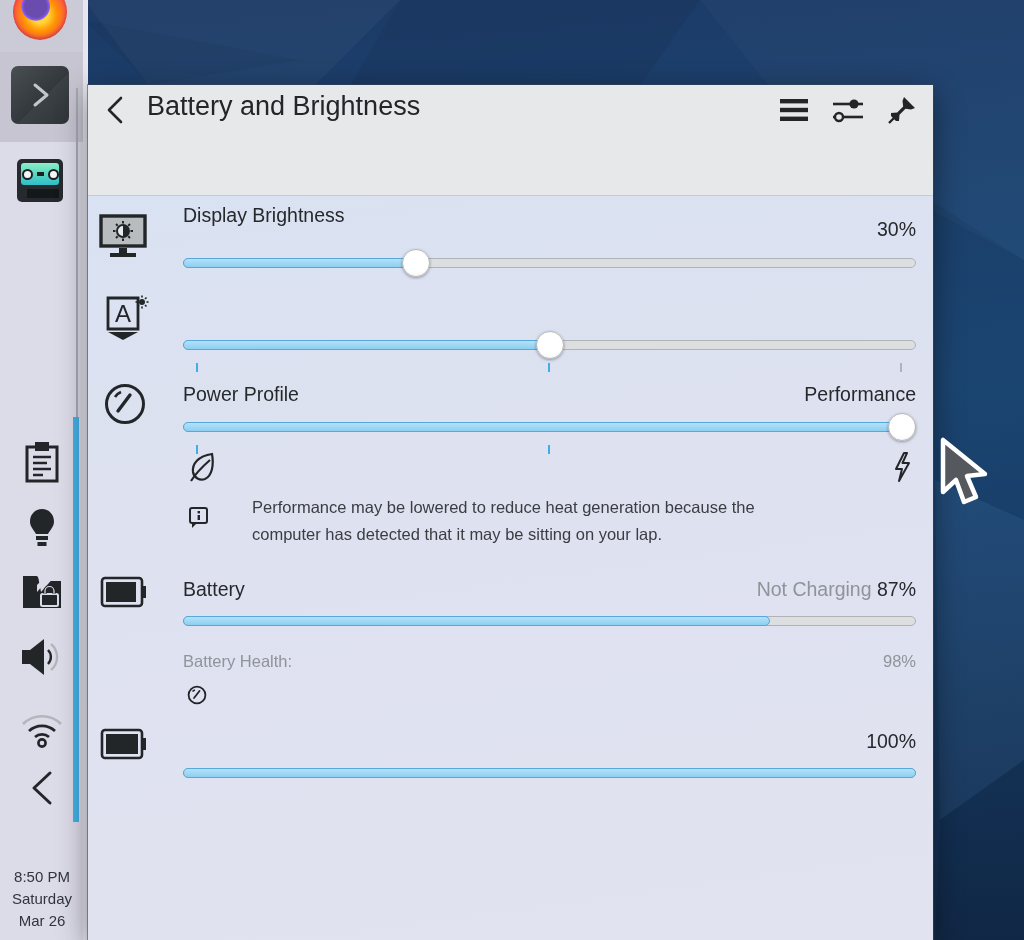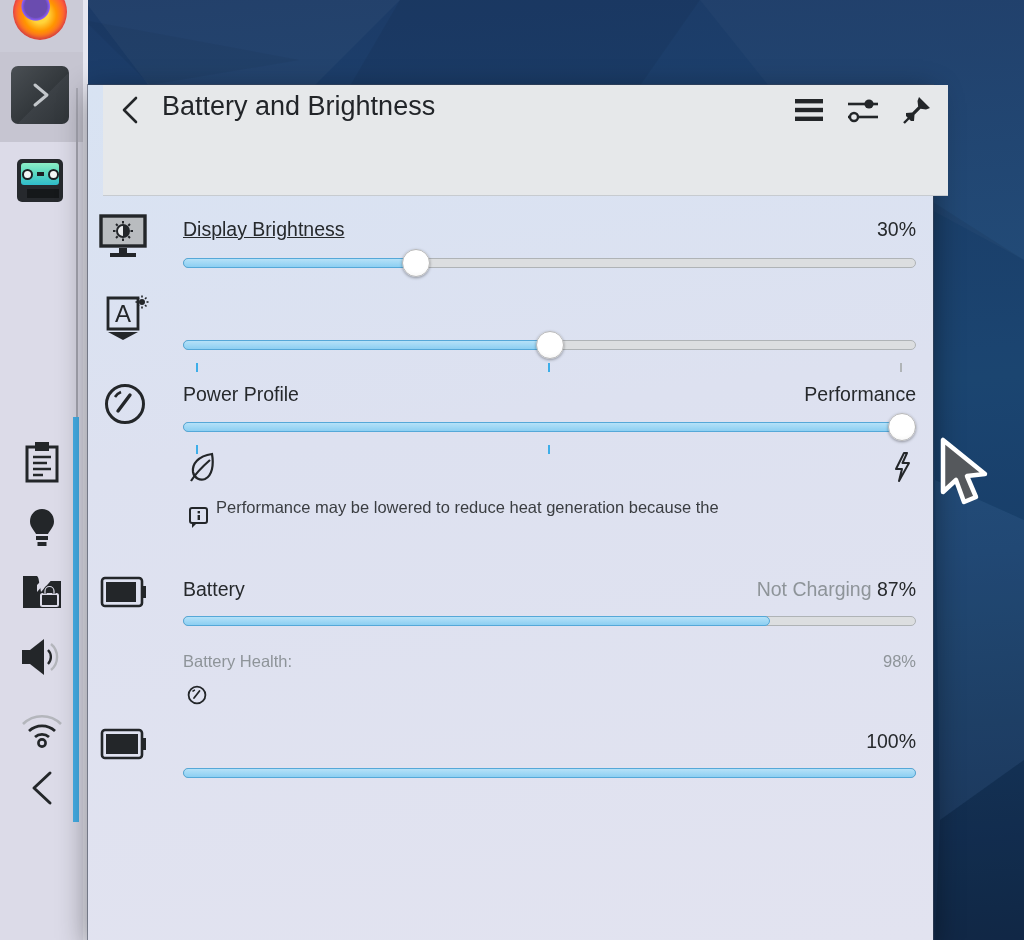--- a/index.html
+++ b/index.html
@@ -43,21 +43,21 @@
   .gray-line { position:absolute; left:76px; top:88px; width:2px; height:329px; background:#a9a9b4; }
 
   .clock { position:absolute; left:0; bottom:8px; width:84px; text-align:center;
     font-size:15px; color:#32353c; line-height:22px; }
 
   
   .popup { position:absolute; left:88px; top:85px; width:845px; height:855px;
     background:linear-gradient(172deg,#d8e3f3 0%,#dde1f0 40%,#e2e3f0 100%);
     box-shadow:0 0 0 1px rgba(60,70,90,.55), 0 8px 28px rgba(0,0,0,.45); }
   .popup-header { position:absolute; left:0; top:0; width:100%; height:111px;
-    background:#e6e8ea; border-bottom:1px solid #c7cbd0;margin-left:15px; }
+    background:#e6e8ea; border-bottom:1px solid #c7cbd0; }
   .back-btn { position:absolute; left:12px; top:8px; width:30px; height:34px;
     display:flex; align-items:center; justify-content:center; cursor:pointer; }
   .popup-title { position:absolute; left:59px; top:6px; font-size:27px; color:#222529; }
   .hdr-btn { position:absolute; top:8px; width:34px; height:34px;
     display:flex; align-items:center; justify-content:center; cursor:pointer; }
   .hdr-menu { right:122px; } .hdr-config { right:68px; } .hdr-pin { right:14px; }
 
   .checkbox-row { position:absolute; left:11px; top:60px; height:40px;
     display:flex; align-items:center; gap:12px; }
   .checkbox { width:23px; height:23px; background:#fdfdfd; border:1px solid #b7bbc0;
@@ -79,21 +79,21 @@
     background:radial-gradient(circle at 50% 35%, #ffffff 60%, #f0f0f0);
     border:1px solid #b9b9b9; box-shadow:0 1px 3px rgba(0,0,0,.35); cursor:pointer; }
   .tick { position:absolute; width:2px; height:9px; top:32px; }
   .tick-blue { background:#3daee9; } .tick-gray { background:#b0b4b7; }
 
   .progress { position:absolute; left:95px; width:733px; height:10px;
     background:#dcdee0; border:1px solid #afb3b6; border-radius:5px; }
   .progress-fill { position:absolute; left:-1px; top:-1px; height:10px;
     background:linear-gradient(180deg,#b5e1f8,#8ccff2); border:1px solid #55a8d8; border-radius:5px; }
 
-  .note-text { position:absolute; font-size:16.5px; color:#3a3d41; line-height:27px; }
+  .note-text { position:absolute; font-size:16.5px; color:#3a3d41; line-height:27px;margin-left:36px; }
   .small-gray { position:absolute; font-size:16.5px; color:#8e9499; }
 
   
   .cursor { position:absolute; left:938px; top:436px; }
 </style>
 </head>
 <body>
 
 <div class="stage">
 
@@ -180,20 +180,25 @@
         <circle cx="23" cy="33" r="3.6" fill="none" stroke="#232629" stroke-width="2.6"></circle>
       </svg>
     </div>
 
     <div class="tray-icon" style="top:770px;">
       <svg width="26" height="36" viewBox="0 0 26 36">
         <path d="M21 3 L5 18 L21 33" fill="none" stroke="#232629" stroke-width="3" stroke-linecap="round" stroke-linejoin="round"></path>
       </svg>
     </div>
 
+    <div class="clock">
+      <div>8:50 PM</div>
+      <div>Saturday</div>
+      <div>Mar 26</div>
+    </div>
   </div>
 
   <div class="popup">
 
     <div class="popup-header">
       <div class="back-btn">
         <svg width="20" height="30" viewBox="0 0 20 30">
           <path d="M16 3 L4 15 L16 27" fill="none" stroke="#232629" stroke-width="2.6" stroke-linecap="round" stroke-linejoin="round"></path>
         </svg>
       </div>
@@ -235,21 +240,21 @@
             <line x1="32.5" y1="18" x2="35" y2="18"></line>
           <line x1="18" y1="11" x2="19.7" y2="12.7"></line>
             <line x1="30.3" y1="23.3" x2="32" y2="25"></line>
           <line x1="32" y1="11" x2="30.3" y2="12.7"></line>
             <line x1="19.7" y1="23.3" x2="18" y2="25"></line>
         </g>
         <rect x="21" y="35" width="8" height="5" fill="#232629"></rect>
         <rect x="12" y="40" width="26" height="4" fill="#232629"></rect>
       </svg>
     </div>
-    <div class="row-label" style="top:133px;text-decoration:underline;">Display Brightness</div>
+    <div class="row-label" style="top:119px;">Display Brightness</div>
     <div class="row-value" style="top:133px;margin-left:8px;">30%</div>
     <div class="slider" style="top:164px;">
       <div class="slider-track"></div>
       <div class="slider-fill" style="width: calc(31% + 5.32px);"></div>
       <div class="slider-handle" style="left: calc(31% - 8.68px);"></div>
     </div>
 
     <div class="row-icon" style="left:17px; top:210px;">
       <svg width="44" height="50" viewBox="0 0 44 50">
         <path d="M3 3 L33 3 L33 34 L3 34 Z" fill="none" stroke="#232629" stroke-width="2.8"></path>
@@ -309,20 +314,21 @@
     <div class="row-icon" style="left:100px; top:421px;">
       <svg width="22" height="24" viewBox="0 0 22 24">
         <rect x="2" y="2" width="17" height="15" rx="2" fill="none" stroke="#232629" stroke-width="2"></rect>
         <path d="M4 17 L4 22 L9 17 Z" fill="#232629"></path>
         <rect x="9.6" y="5" width="2.4" height="2.4" fill="#232629"></rect>
         <rect x="9.6" y="9" width="2.4" height="5" fill="#232629"></rect>
       </svg>
     </div>
     <div class="note-text" style="left:128px; top:409px;">
       <div>Performance may be lowered to reduce heat generation because the</div>
+      <div>computer has detected that it may be sitting on your lap.</div>
     </div>
 
     <div class="row-icon" style="left:12px; top:491px;">
       <svg width="48" height="32" viewBox="0 0 48 32">
         <rect x="2" y="2" width="40" height="28" rx="3" fill="none" stroke="#232629" stroke-width="2.6"></rect>
         <rect x="6" y="6" width="30" height="20" fill="#232629"></rect>
         <rect x="42" y="10" width="4" height="12" fill="#232629"></rect>
       </svg>
     </div>
     <div class="row-label" style="top:493px;">Battery</div>

